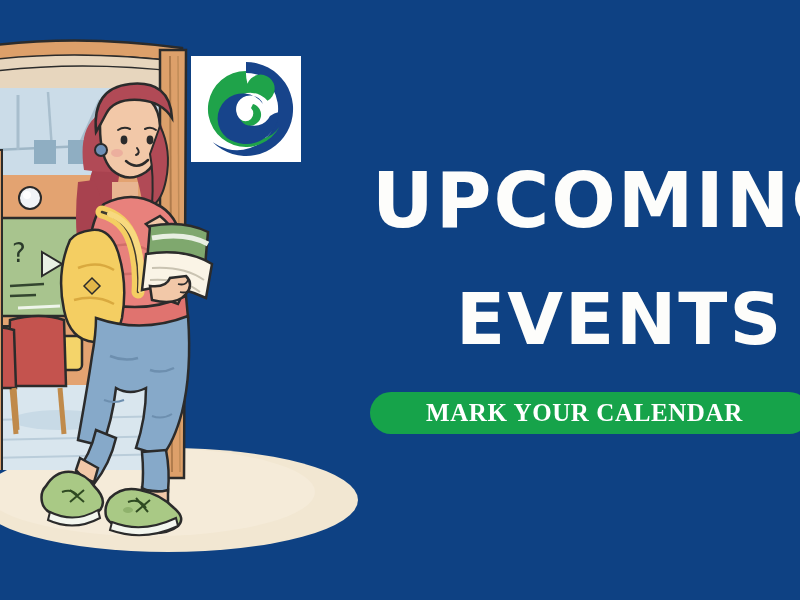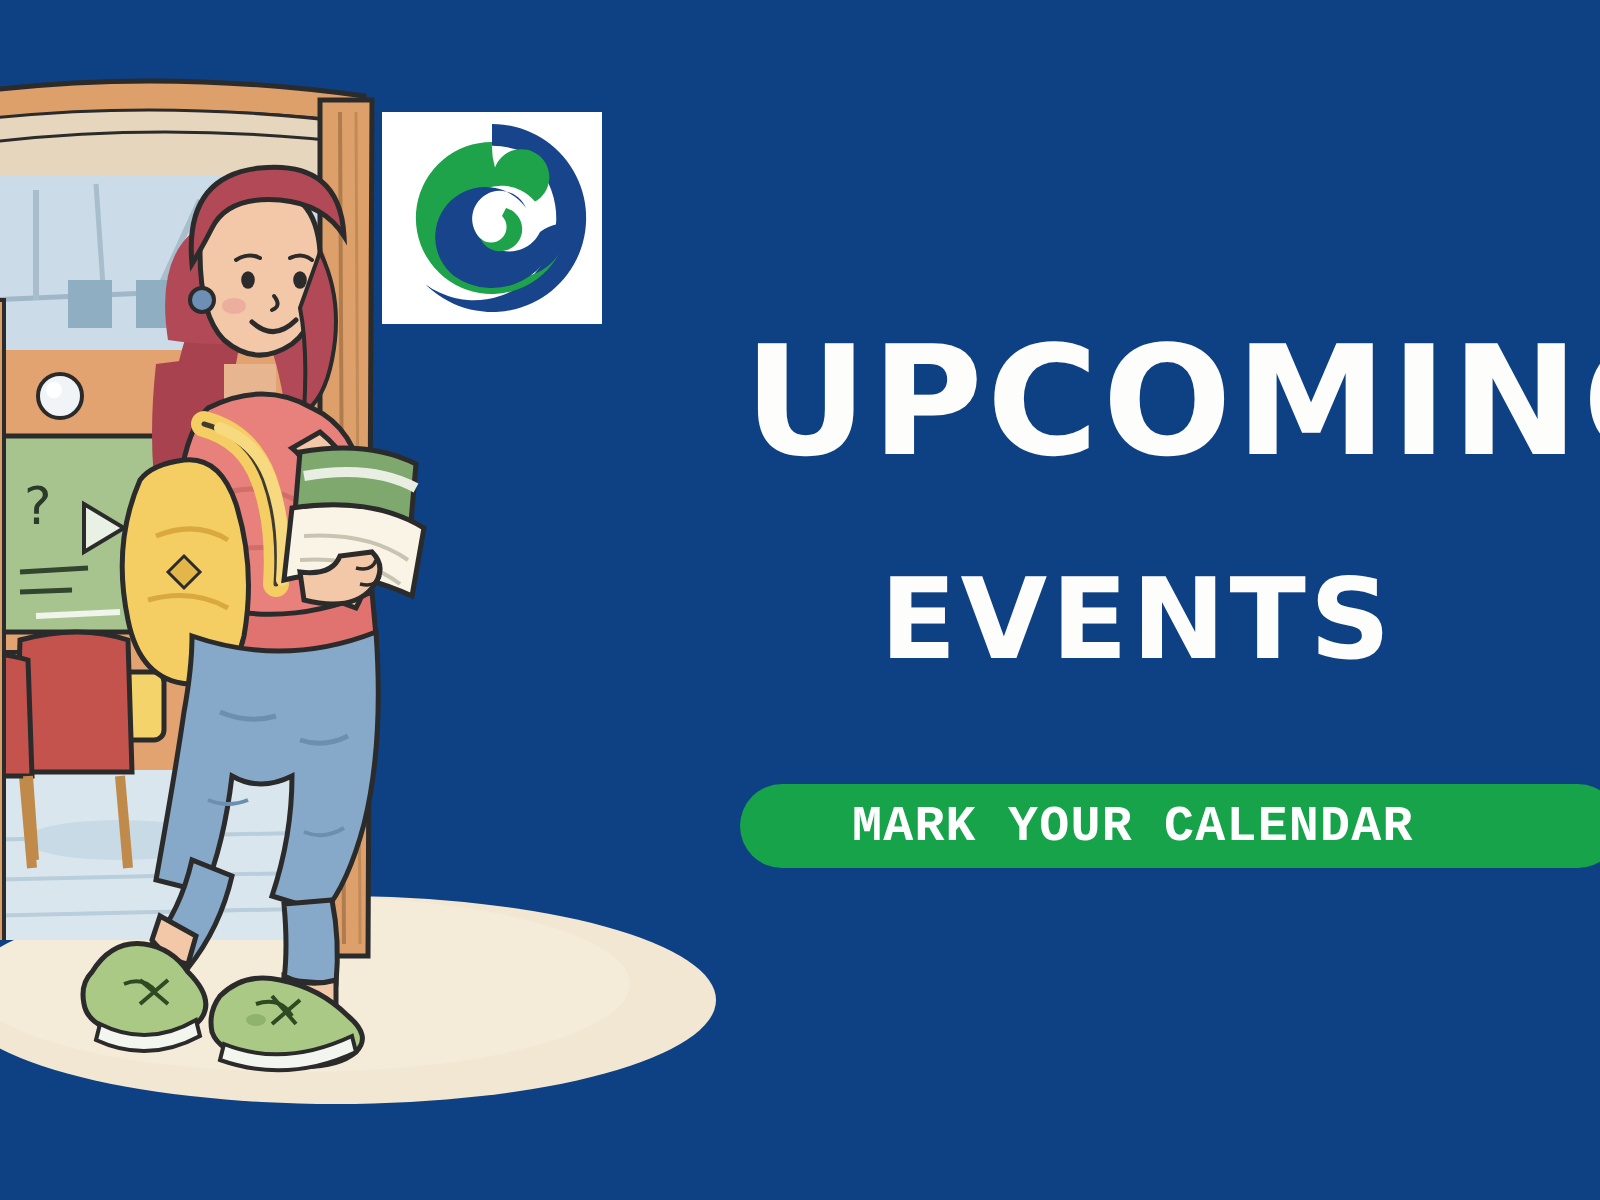--- a/index.html
+++ b/index.html
@@ -49,23 +49,23 @@
     font-family: "DejaVu Sans", sans-serif;
     -webkit-font-smoothing: antialiased;
   }
   #title-line1 {
     left: 372px;
     top: 163px;
     font-size: 76px;
     letter-spacing: 2px;
   }
   #title-line2 {
-    left: 440px;
+    left: 456px;
     top: 283px;
-    font-size: 56px;
+    font-size: 72px;
     letter-spacing: 2px;
     text-align: right;
   }
 
   
   #cta-ribbon {
     position: absolute;
     left: 370px;
     top: 392px;
     width: 440px;
@@ -77,21 +77,21 @@
     justify-content: flex-start;
     box-sizing: border-box;
     padding-left: 56px;
   }
   #cta-label {
     color: #FFFFFF;
     font-size: 25px;
     font-weight: 700;
     letter-spacing: 0.6px;
     white-space: nowrap;
-    font-family: Liberation Mono, monospace;
+    font-family: Liberation Serif, serif;
   }
 </style>
 </head>
 <body>
 
 <div id="stage">
 
   <div id="illustration">
     <svg width="380" height="600" viewBox="0 0 380 600" xmlns="http://www.w3.org/2000/svg">
       <defs>

